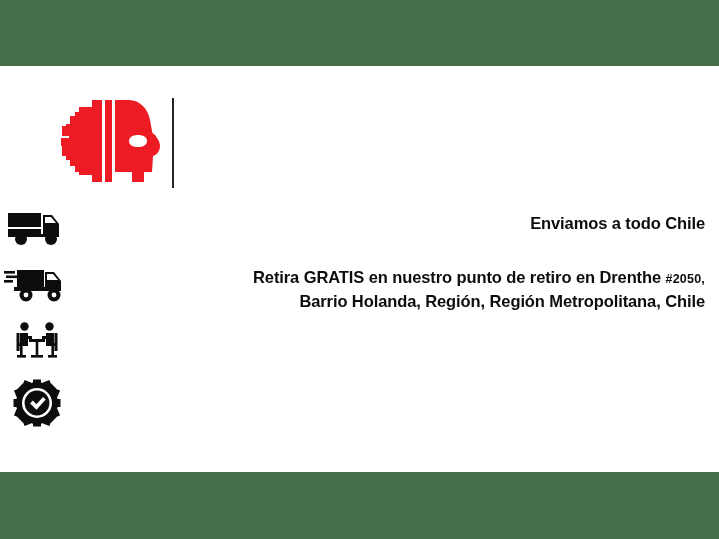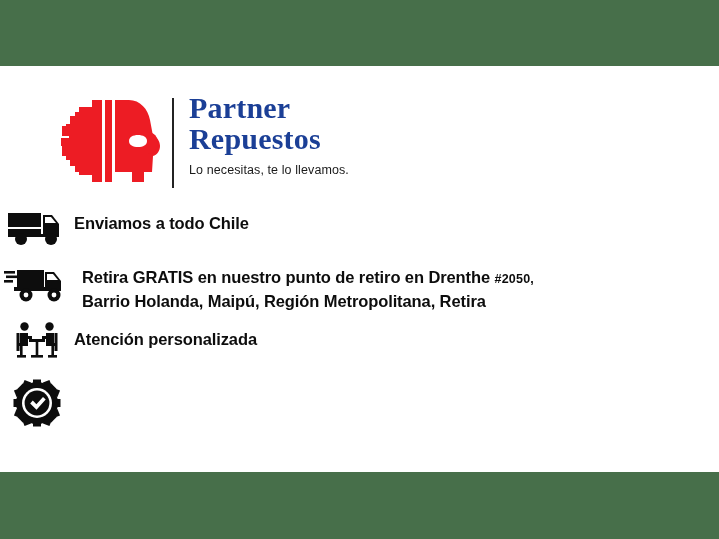--- a/index.html
+++ b/index.html
@@ -85,20 +85,21 @@
     position: absolute;
     left: 0;
     top: 206px;
     width: 719px;
   }
   .feature-row {
     position: relative;
     display: flex;
     align-items: flex-start;
     min-height: 54px;
+    text-align: right;
   }
   .feature-icon {
     flex: 0 0 auto;
     width: 74px;
     display: flex;
     justify-content: center;
     align-items: center;
     height: 44px;
   }
   .feature-icon svg { display: block; }
@@ -162,25 +163,20 @@
 
         <g fill="#ffffff">
           <path d="M71 45 c0 -4 4 -6 9 -6 c5 0 9 2 9 6
                    c0 4 -4 6 -9 6 c-5 0 -9 -2 -9 -6 z"></path>
         </g>
       </svg>
     </div>
 
     <div id="logo-divider"></div>
 
-    <div id="brand-text">
-      <div class="brand-line">Partner</div>
-      <div class="brand-line">Repuestos</div>
-      <div id="brand-tagline">Lo necesitas, te lo llevamos.</div>
-    </div>
   </div>
 
   <div id="features">
 
     <div class="feature-row" id="row-ship">
       <div class="feature-icon">
         <svg width="60" height="36" viewBox="0 0 60 36" xmlns="http://www.w3.org/2000/svg">
           <g fill="#0d0d0d">
             <rect x="1" y="3" width="33" height="14"></rect>
             <rect x="1" y="19" width="33" height="6"></rect>
@@ -210,21 +206,21 @@
             <rect x="10" y="21" width="47" height="4"></rect>
             <circle cx="22" cy="29" r="6.5"></circle>
             <circle cx="50" cy="29" r="6.5"></circle>
             <circle cx="22" cy="29" r="2.4" fill="#ffffff"></circle>
             <circle cx="50" cy="29" r="2.4" fill="#ffffff"></circle>
           </g>
         </svg>
       </div>
       <div class="feature-text">
         <span>Retira GRATIS en nuestro punto de retiro en Drenthe</span> <span class="small">#2050,</span><br>
-        <span>Barrio Holanda, Maipú, Región Metropolitana, Retira</span>
+        <span>Barrio Holanda, Región, Región Metropolitana, Chile</span>
       </div>
     </div>
 
     <div class="feature-row" id="row-attn">
       <div class="feature-icon">
         <svg width="48" height="42" viewBox="0 0 48 42" xmlns="http://www.w3.org/2000/svg">
           <g fill="#0d0d0d">
 
             <circle cx="11.5" cy="5.5" r="4.2"></circle>
             <path d="M7 12 h8 v10 h-8 z"></path>
@@ -240,23 +236,20 @@
             <rect x="41.5" y="12" width="3" height="18"></rect>
             <path d="M33 22 h10 v3 h-10 z"></path>
             <rect x="38.4" y="25" width="2.6" height="10"></rect>
             <rect x="35" y="34" width="9" height="2.6"></rect>
 
             <rect x="16" y="18" width="16" height="3"></rect>
             <rect x="22.7" y="21" width="2.6" height="14"></rect>
             <rect x="18" y="34" width="12" height="2.6"></rect>
           </g>
         </svg>
-      </div>
-      <div class="feature-text">
-        <span>Atención personalizada</span>
       </div>
     </div>
 
     <div class="feature-row" id="row-warranty">
       <div class="feature-icon">
         <svg width="48" height="48" viewBox="0 0 48 48" xmlns="http://www.w3.org/2000/svg">
           <g fill="#0d0d0d">
 
             <g>
               <circle cx="24" cy="24" r="21"></circle>

